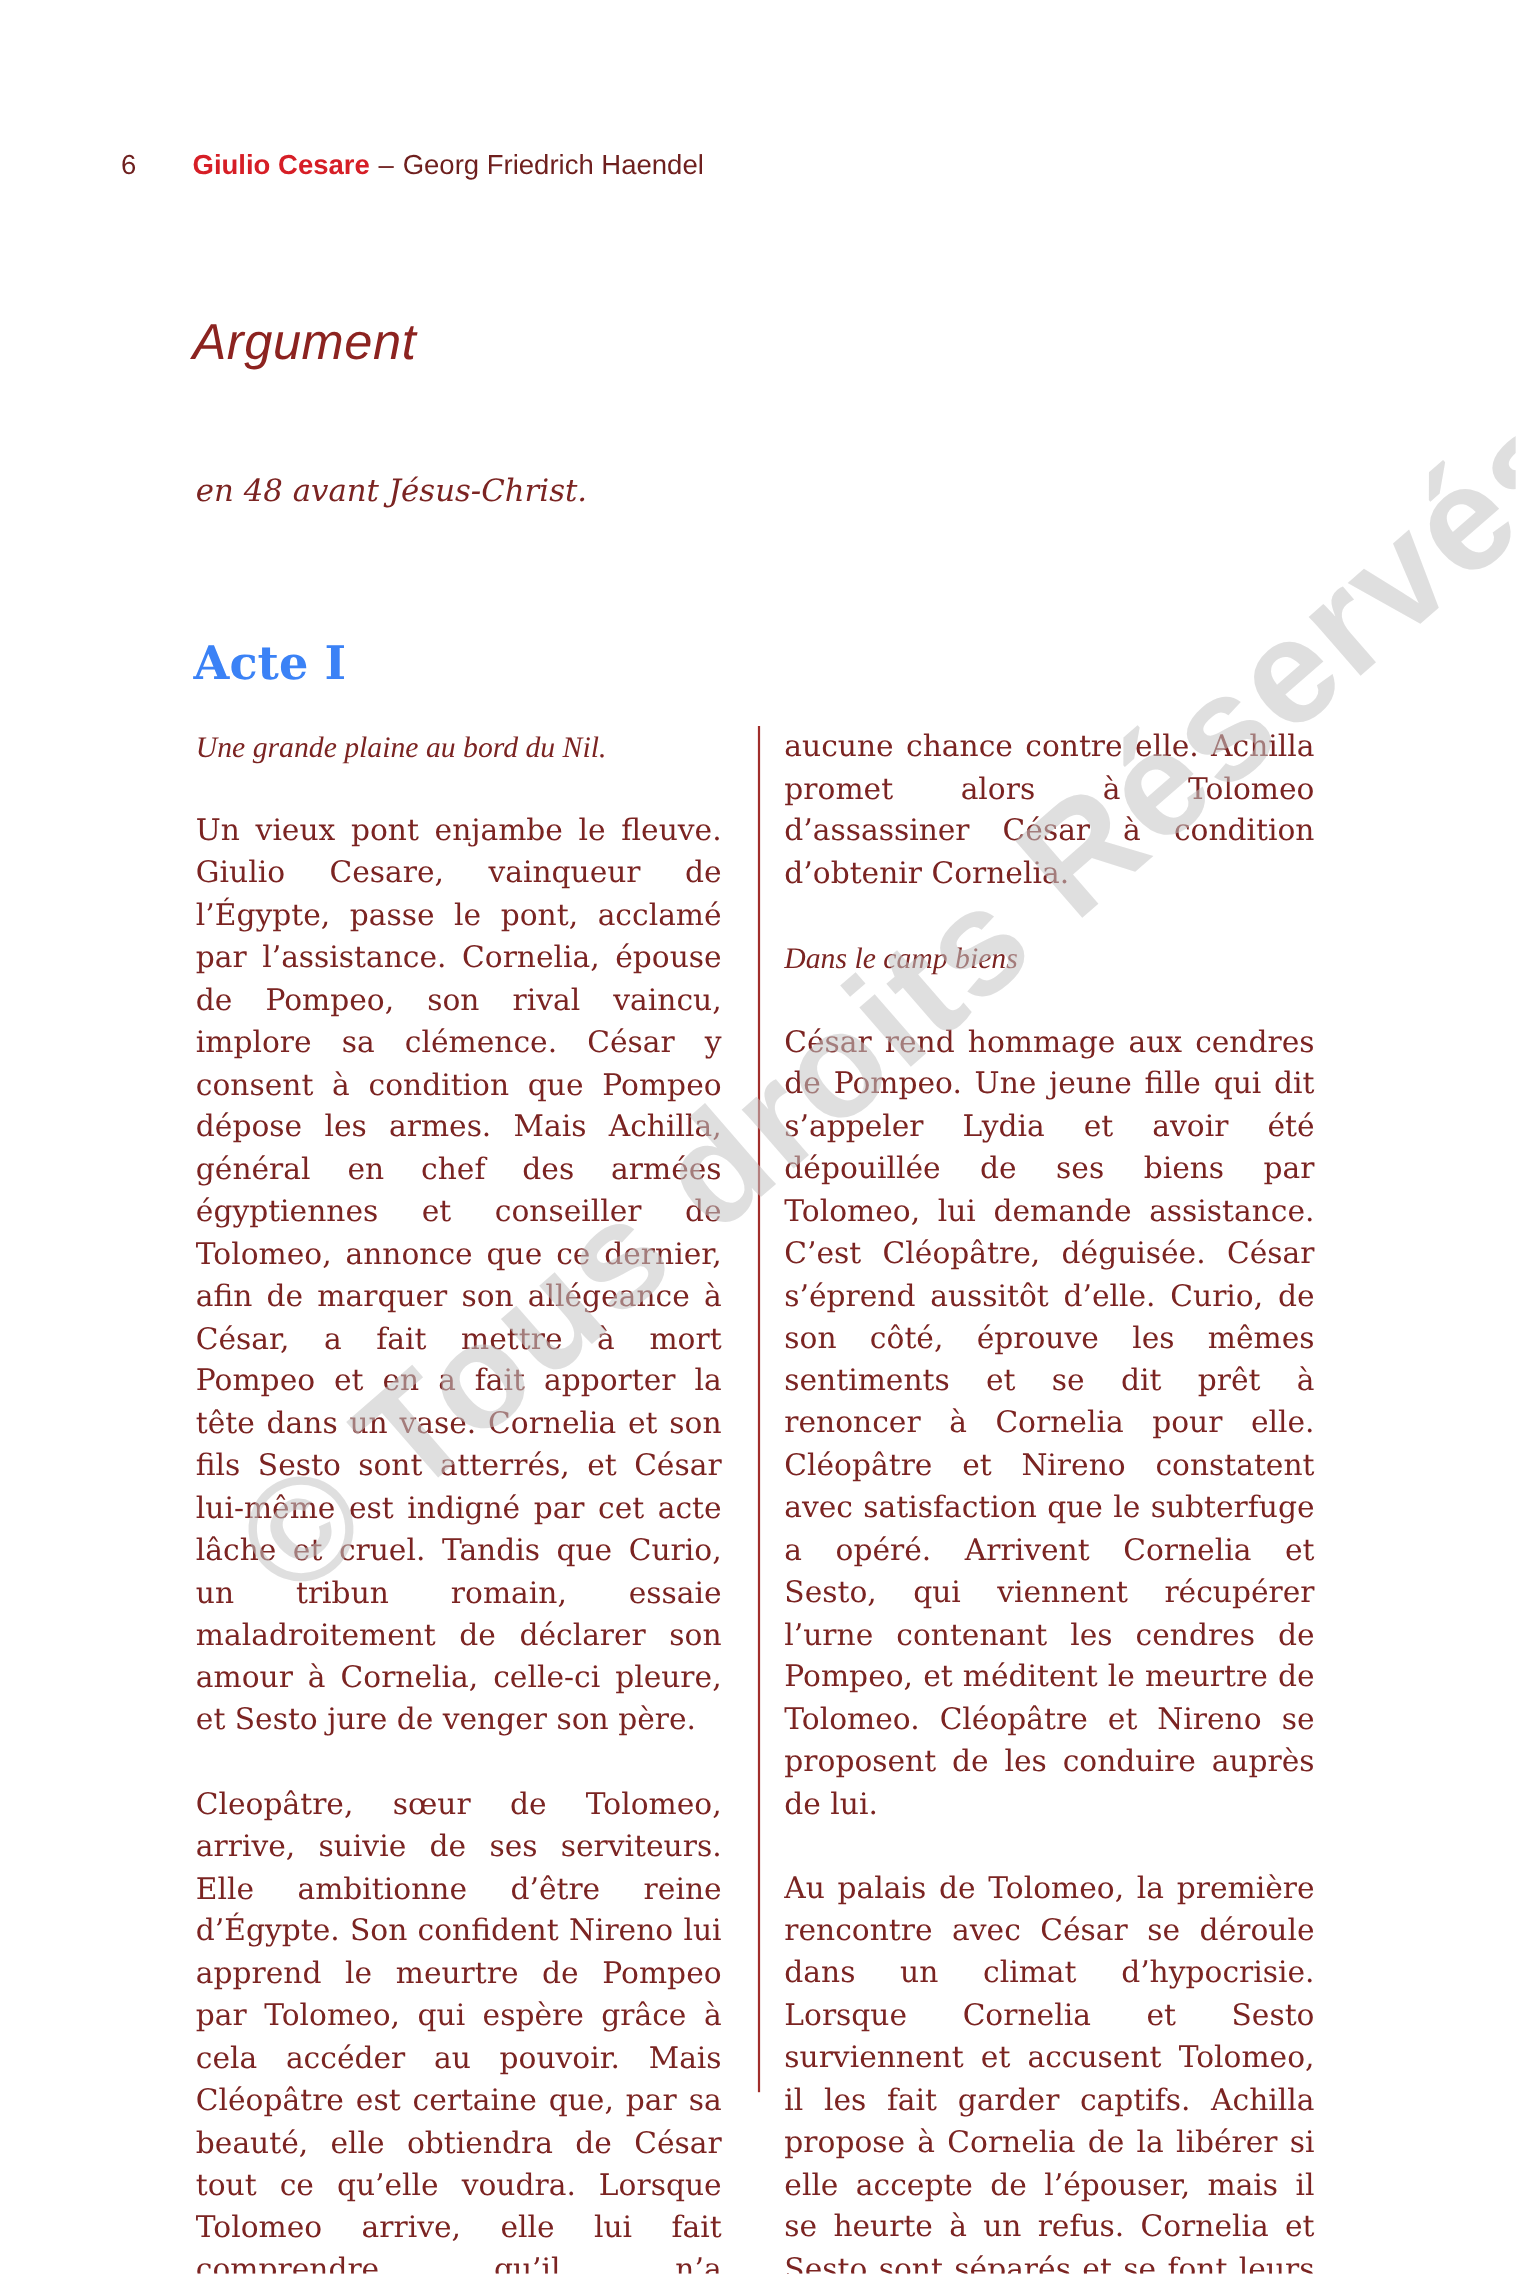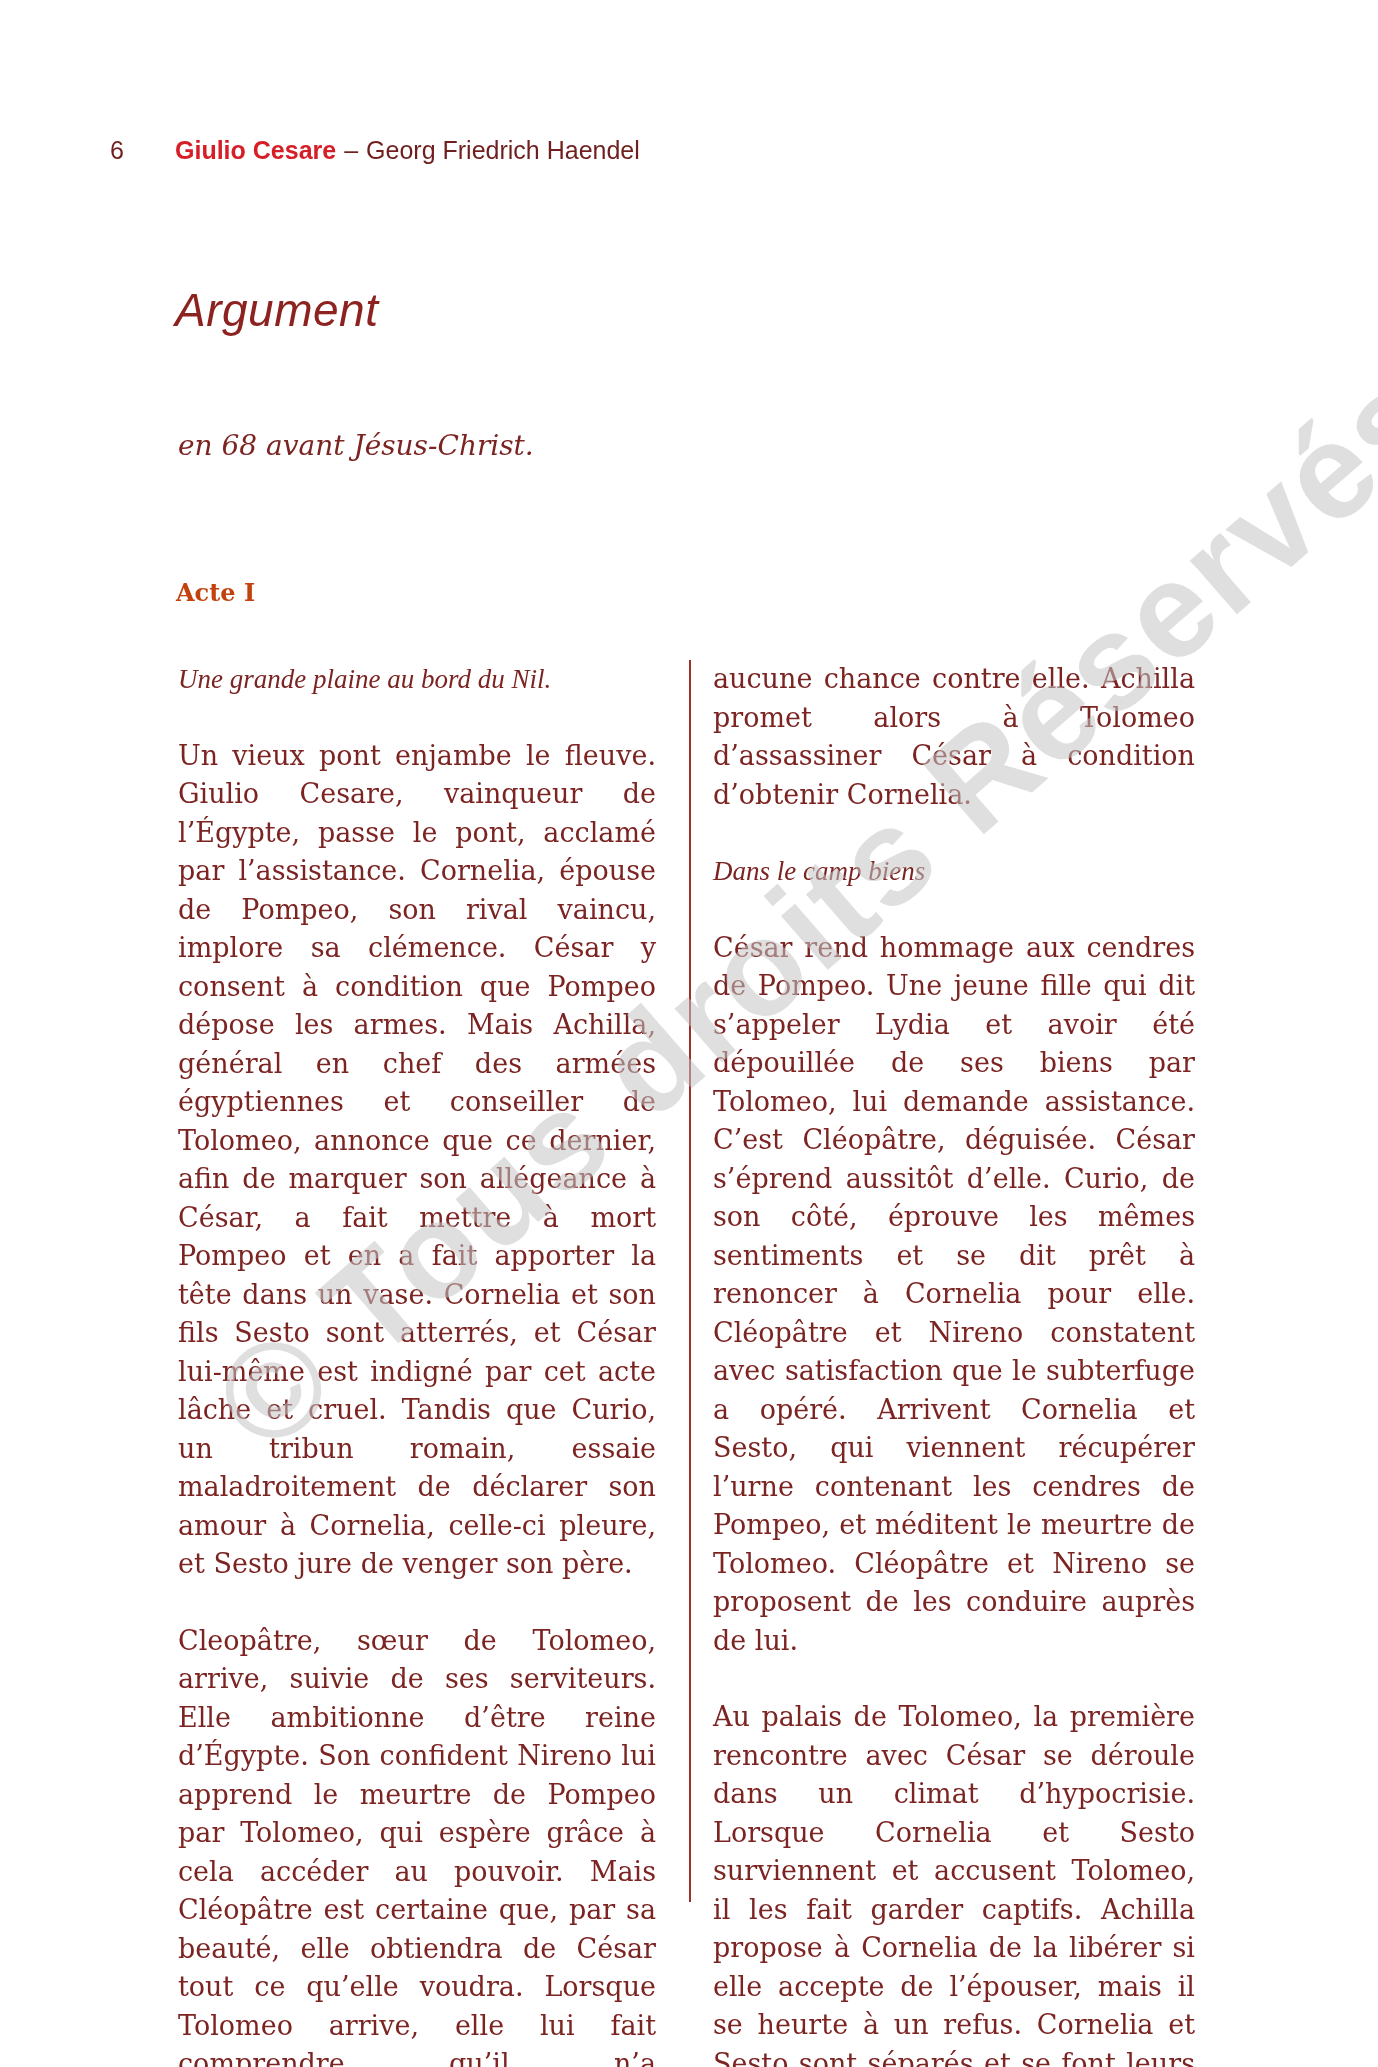--- a/index.html
+++ b/index.html
@@ -31,21 +31,21 @@
   }
   
   .epigraph{
     position:absolute;top:424px;left:178px;
     font-style:italic;font-size:28px;line-height:44px;
     color:#7b2422;
   }
   
   .act-heading{
     position:absolute;top:578px;left:176px;margin:0;
-    font-size:24px;font-weight:700;color:#c2410c;
+    font-size:42px;font-weight:700;color:#3b82f6;
     font-family:"DejaVu Serif", serif;
   }
   
   .columns{
     position:absolute;top:660px;left:178px;width:1017px;
     display:flex;align-items:flex-start;
   }
   .col{
     width:478px;
     font-size:27px;line-height:38.5px;color:#7b2422;
@@ -76,21 +76,21 @@
 
 <div class="page">
 
   <div class="runhead">
     <span class="pagenum">6</span><span class="booktitle">Giulio Cesare</span><span class="sep">–</span><span class="author">Georg Friedrich Haendel</span>
   </div>
 
   <h1 class="doc-title">Argument</h1>
 
   <div class="epigraph">
-    <div>en 68 avant Jésus-Christ.</div>
+    <div>en 48 avant Jésus-Christ.</div>
   </div>
 
   <h2 class="act-heading">Acte I</h2>
 
   <div class="columns">
 
     <div class="col left">
       <p class="scene">Une grande plaine au bord du Nil.</p>
       <p>Un vieux pont enjambe le fleuve. Giulio Cesare, vainqueur de l’Égypte, passe le pont, acclamé par l’assistance. Cornelia, épouse de Pompeo, son rival vaincu, implore sa clémence. César y consent à condition que Pompeo dépose les armes. Mais Achilla, général en chef des armées égyptiennes et conseiller de Tolomeo, annonce que ce dernier, afin de marquer son allégeance à César, a fait mettre à mort Pompeo et en a fait apporter la tête dans un vase. Cornelia et son fils Sesto sont atterrés, et César lui-même est indigné par cet acte lâche et cruel. Tandis que Curio, un tribun romain, essaie maladroitement de déclarer son amour à Cornelia, celle-ci pleure, et Sesto jure de venger son père.</p>
       <p class="cont">Cleopâtre, sœur de Tolomeo, arrive, suivie de ses serviteurs. Elle ambitionne d’être reine d’Égypte. Son confident Nireno lui apprend le meurtre de Pompeo par Tolomeo, qui espère grâce à cela accéder au pouvoir. Mais Cléopâtre est certaine que, par sa beauté, elle obtiendra de César tout ce qu’elle voudra. Lorsque Tolomeo arrive, elle lui fait comprendre qu’il n’a</p>

